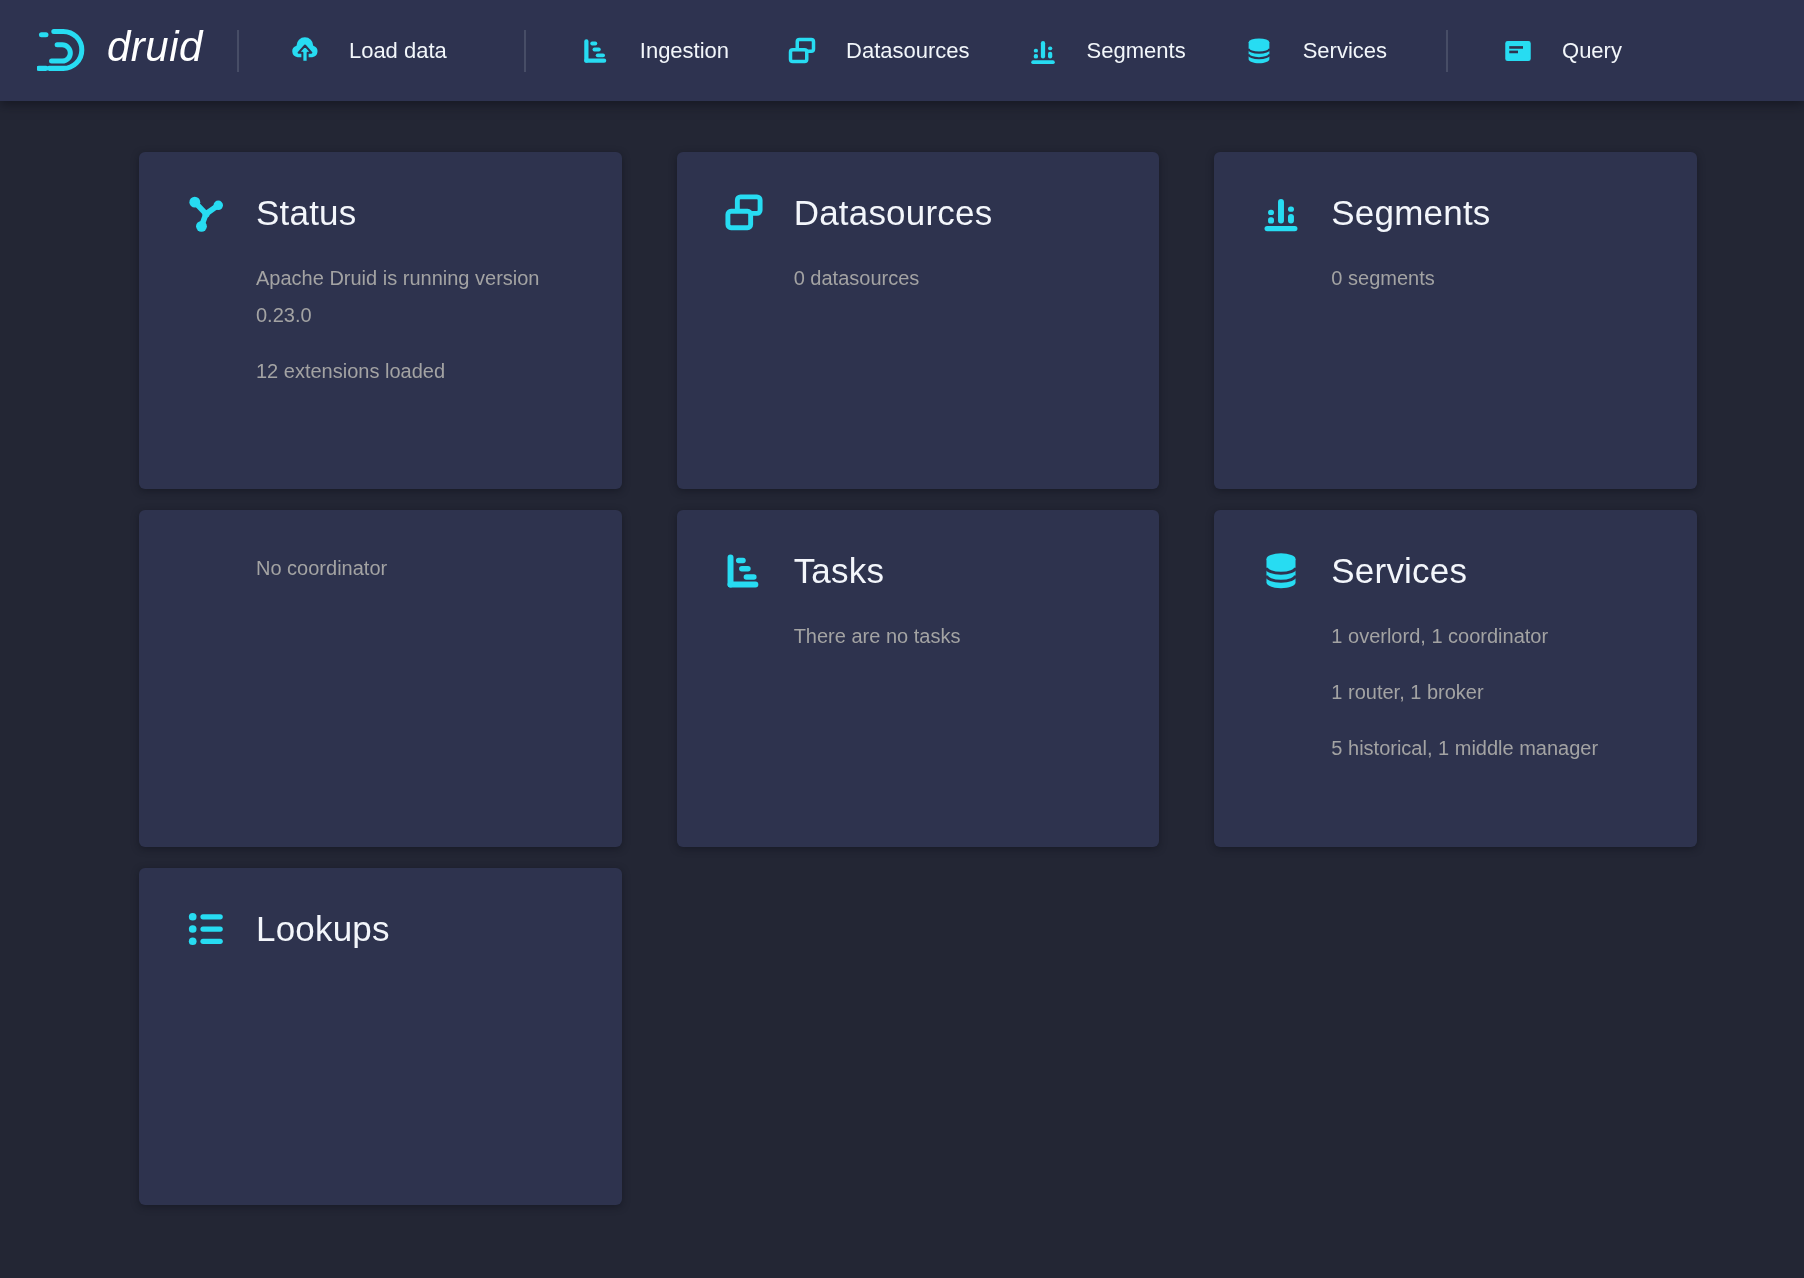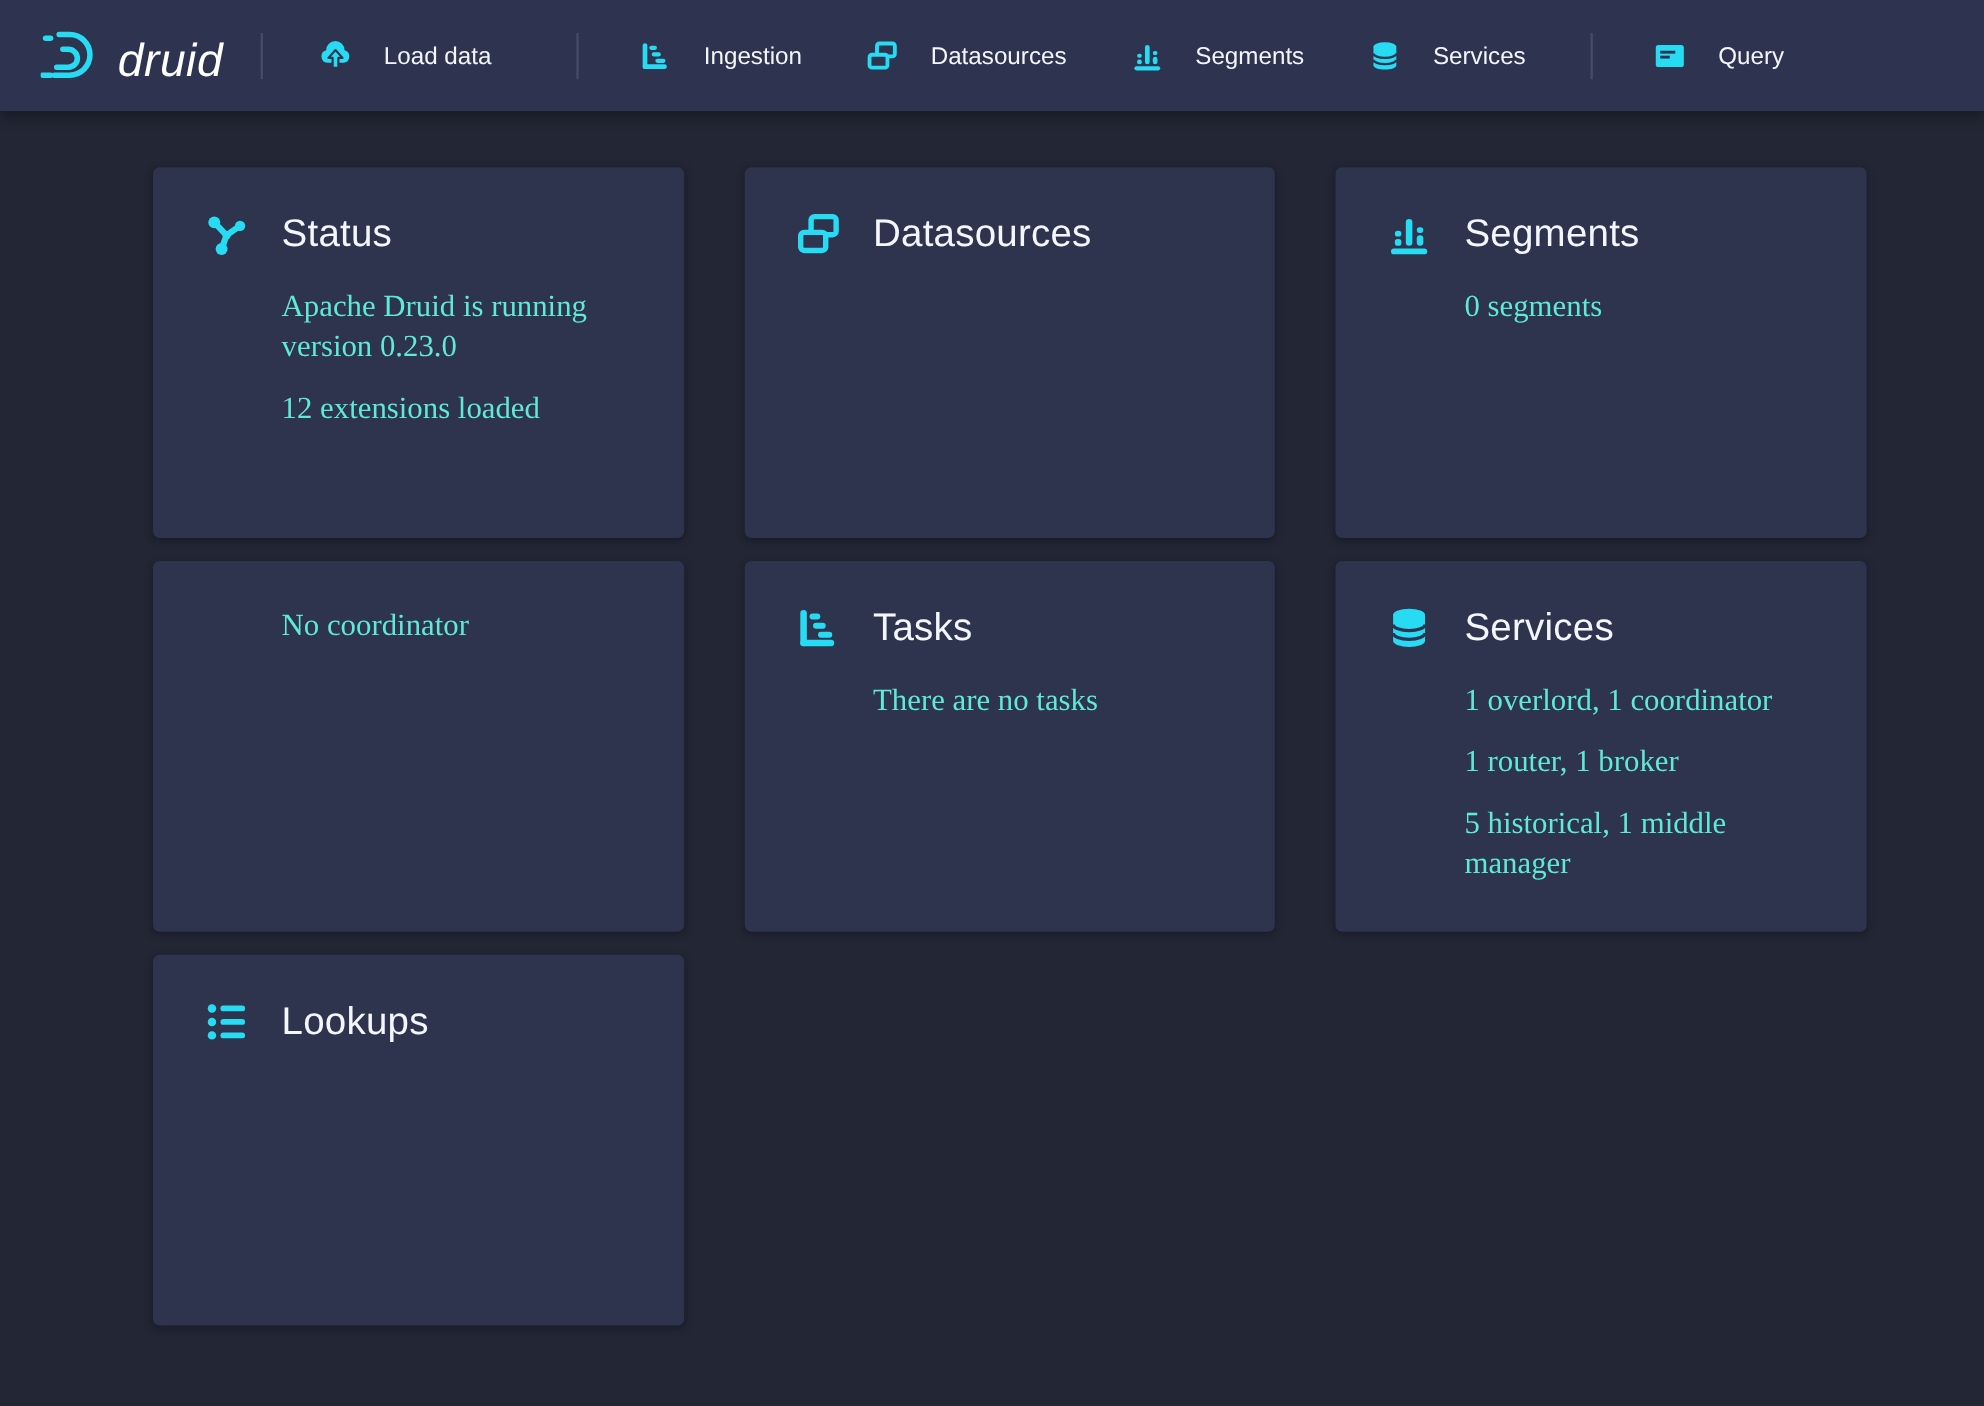--- a/index.html
+++ b/index.html
@@ -9,21 +9,21 @@
     background:#232634;
     font-family:"Liberation Sans","DejaVu Sans",sans-serif;
     -webkit-font-smoothing:antialiased;
   }
   
   .navbar {
     height:101px; background:#2e3350; display:flex; align-items:center;
     padding-left:37px; position:relative;
     box-shadow:0 4px 10px rgba(12,14,24,.55);
   }
-  .logo { display:flex; align-items:flex-end; cursor:pointer; }
+  .logo { display:flex; align-items:flex-start; cursor:pointer; }
   .logo svg { width:56px; height:56px; }
   .logo-text {
     color:#ffffff; font-size:42px; font-style:italic; font-weight:400;
     margin-left:14px; letter-spacing:.5px;
   }
   .nav-divider { width:2px; height:42px; background:#474d66; flex:none; }
   .nd1 { margin:0 22px 0 34px; }
   .nd2 { margin:0 26px 0 48px; }
   .nd3 { margin:0 26px 0 30px; }
   .nav-item {
@@ -40,22 +40,22 @@
   .card {
     background:#2e334e; border-radius:6px;
     box-shadow:0 2px 7px rgba(13,15,26,.5);
     padding:40px 24px 0 46px; cursor:pointer;margin-left:34px;
   }
   .card-head { display:flex; align-items:center; gap:29px; height:42px; margin-bottom:26px; }
   .card-head svg { width:42px; height:42px; flex:none; }
   .card-title { font-size:35px; font-weight:400; color:#f3f6fb; letter-spacing:.2px; }
   .card-body { margin-left:71px; }
   .card-body p {
-    margin:0 0 19px; font-size:28px; line-height:37px;
-    color:#5eead4; max-width:335px;font-family:Liberation Serif, serif;
+    margin:0 0 19px; font-size:20px; line-height:37px;
+    color:#a3a3a3; max-width:335px;
   }
   .ic { fill:#27dcf2; }
   .ic-stroke { fill:none; stroke:#27dcf2; }
   .cut { fill:#2e334f; }
   .cut-stroke { fill:none; stroke:#2e334f; }
 </style>
 </head>
 <body>
 
 <svg width="0" height="0" style="position:absolute">
@@ -199,20 +199,23 @@
     </div>
   </div>
 
   <div class="card">
     <div class="card-head">
       <svg viewBox="0 0 24 24">
           <use href="#i-multiselect"></use>
         </svg>
       <span class="card-title">Datasources</span>
     </div>
+    <div class="card-body">
+      <p>0 datasources</p>
+    </div>
   </div>
 
   <div class="card">
     <div class="card-head">
       <svg viewBox="0 0 24 24">
           <use href="#i-barchart"></use>
         </svg>
       <span class="card-title">Segments</span>
     </div>
     <div class="card-body">

